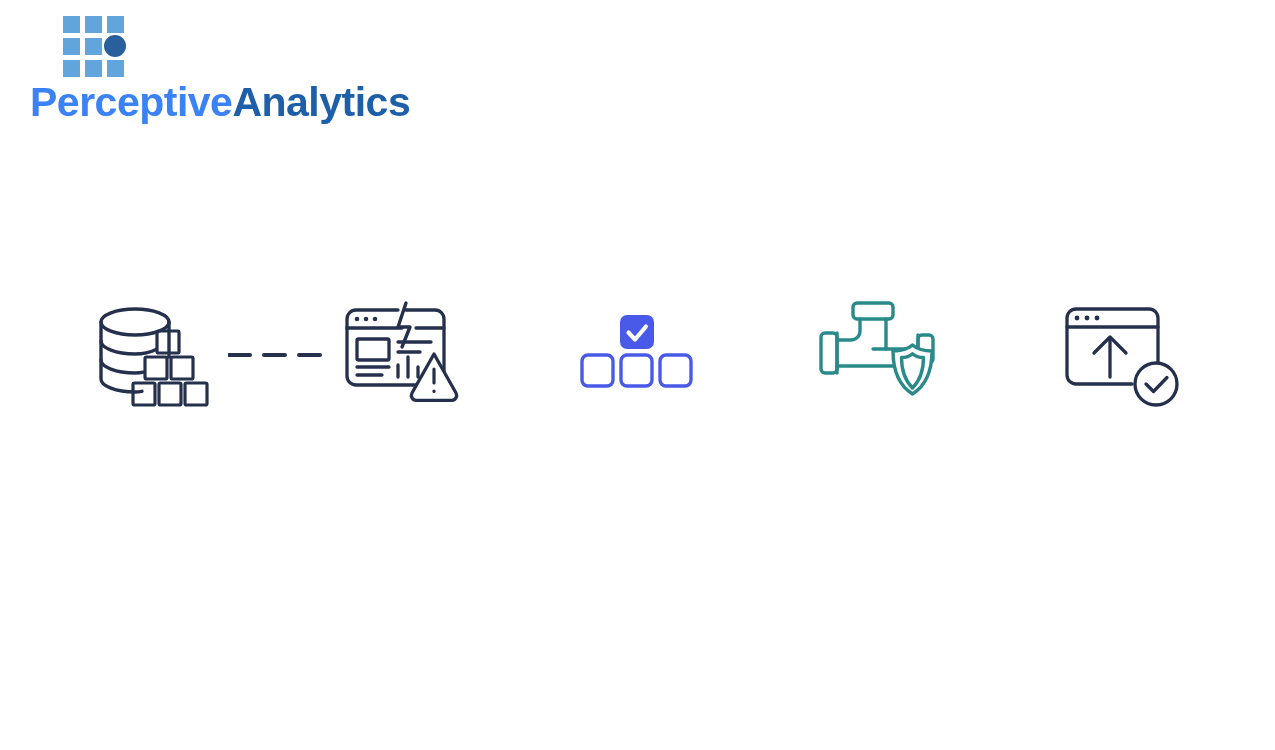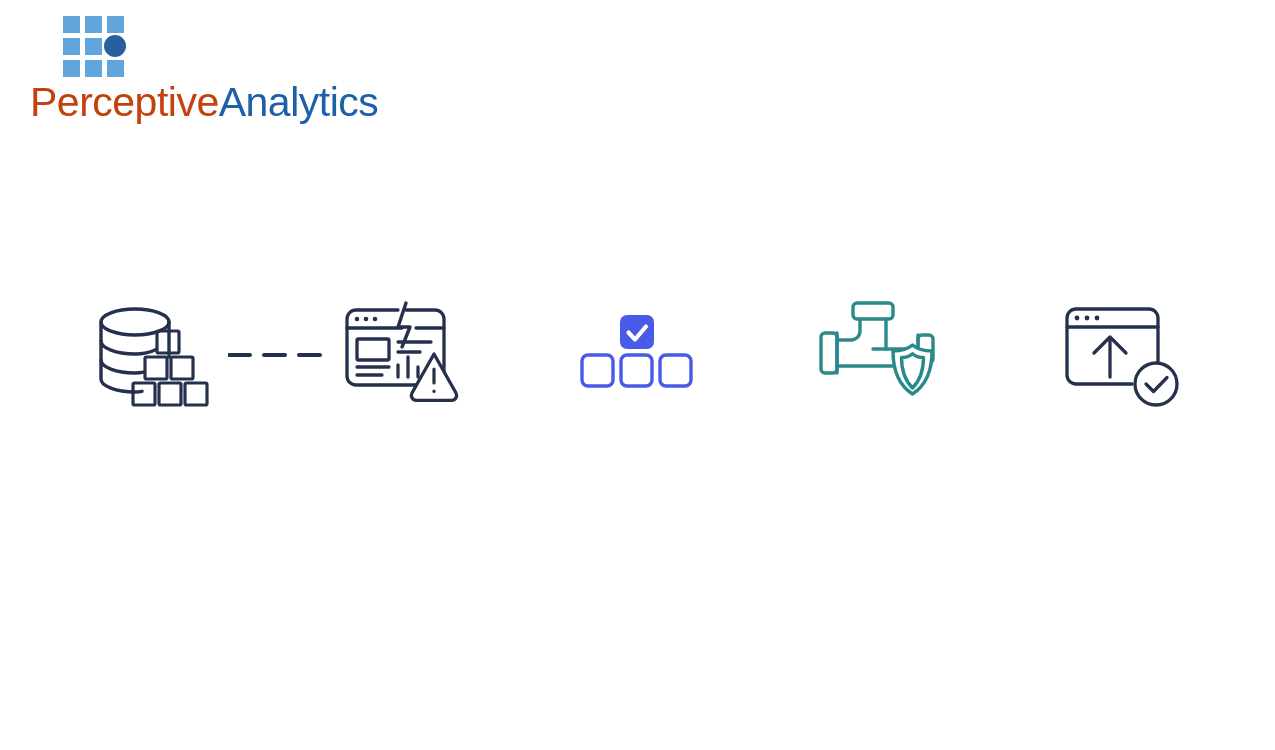--- a/index.html
+++ b/index.html
@@ -46,26 +46,26 @@
   #logo-wordmark {
     position: absolute;
     left: 0px;
     top: 66px;
     white-space: nowrap;
     font-size: 41px;
     line-height: 48px;
     letter-spacing: -0.5px;
   }
   #logo-word-light {
-    color: #c2410c;
-    font-weight: 400;
+    color: #3b82f6;
+    font-weight: 700;
   }
   #logo-word-bold {
     color: #1d5fa8;
-    font-weight: 400;
+    font-weight: 700;
   }
 
   
   #flow-row {
     position: absolute;
     left: 0;
     top: 295px;
     width: 1275px;
     height: 120px;
   }

